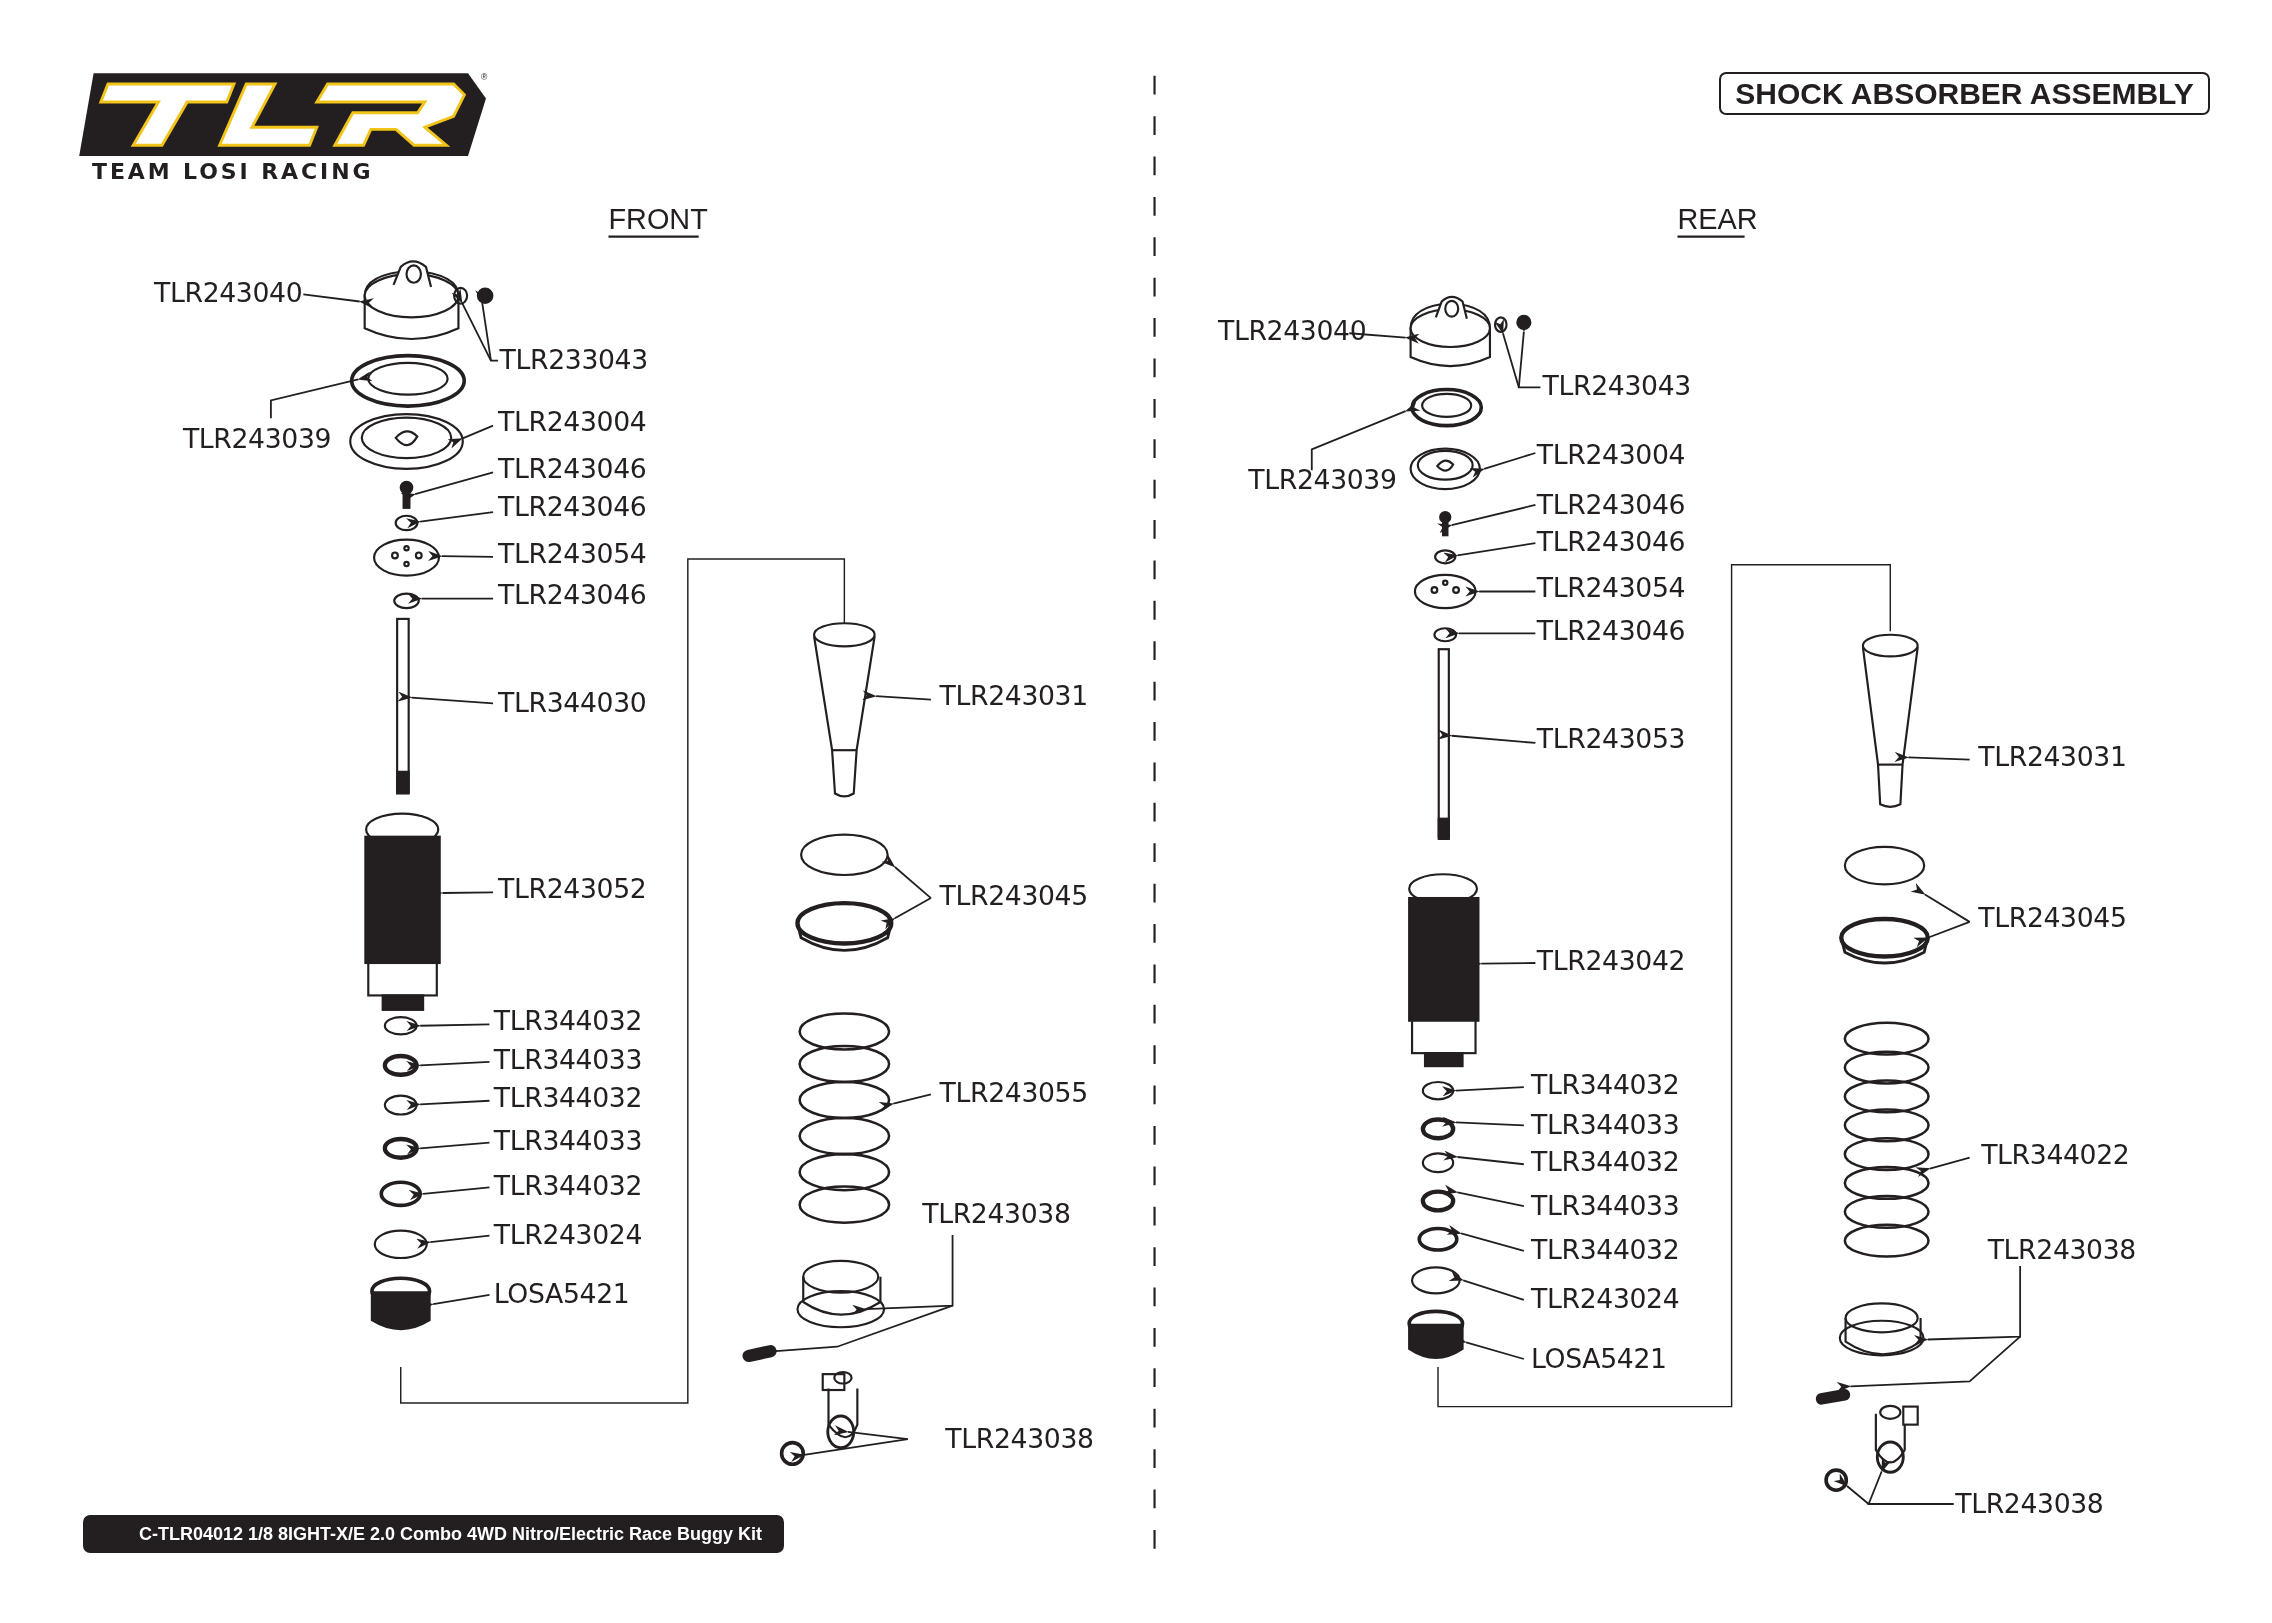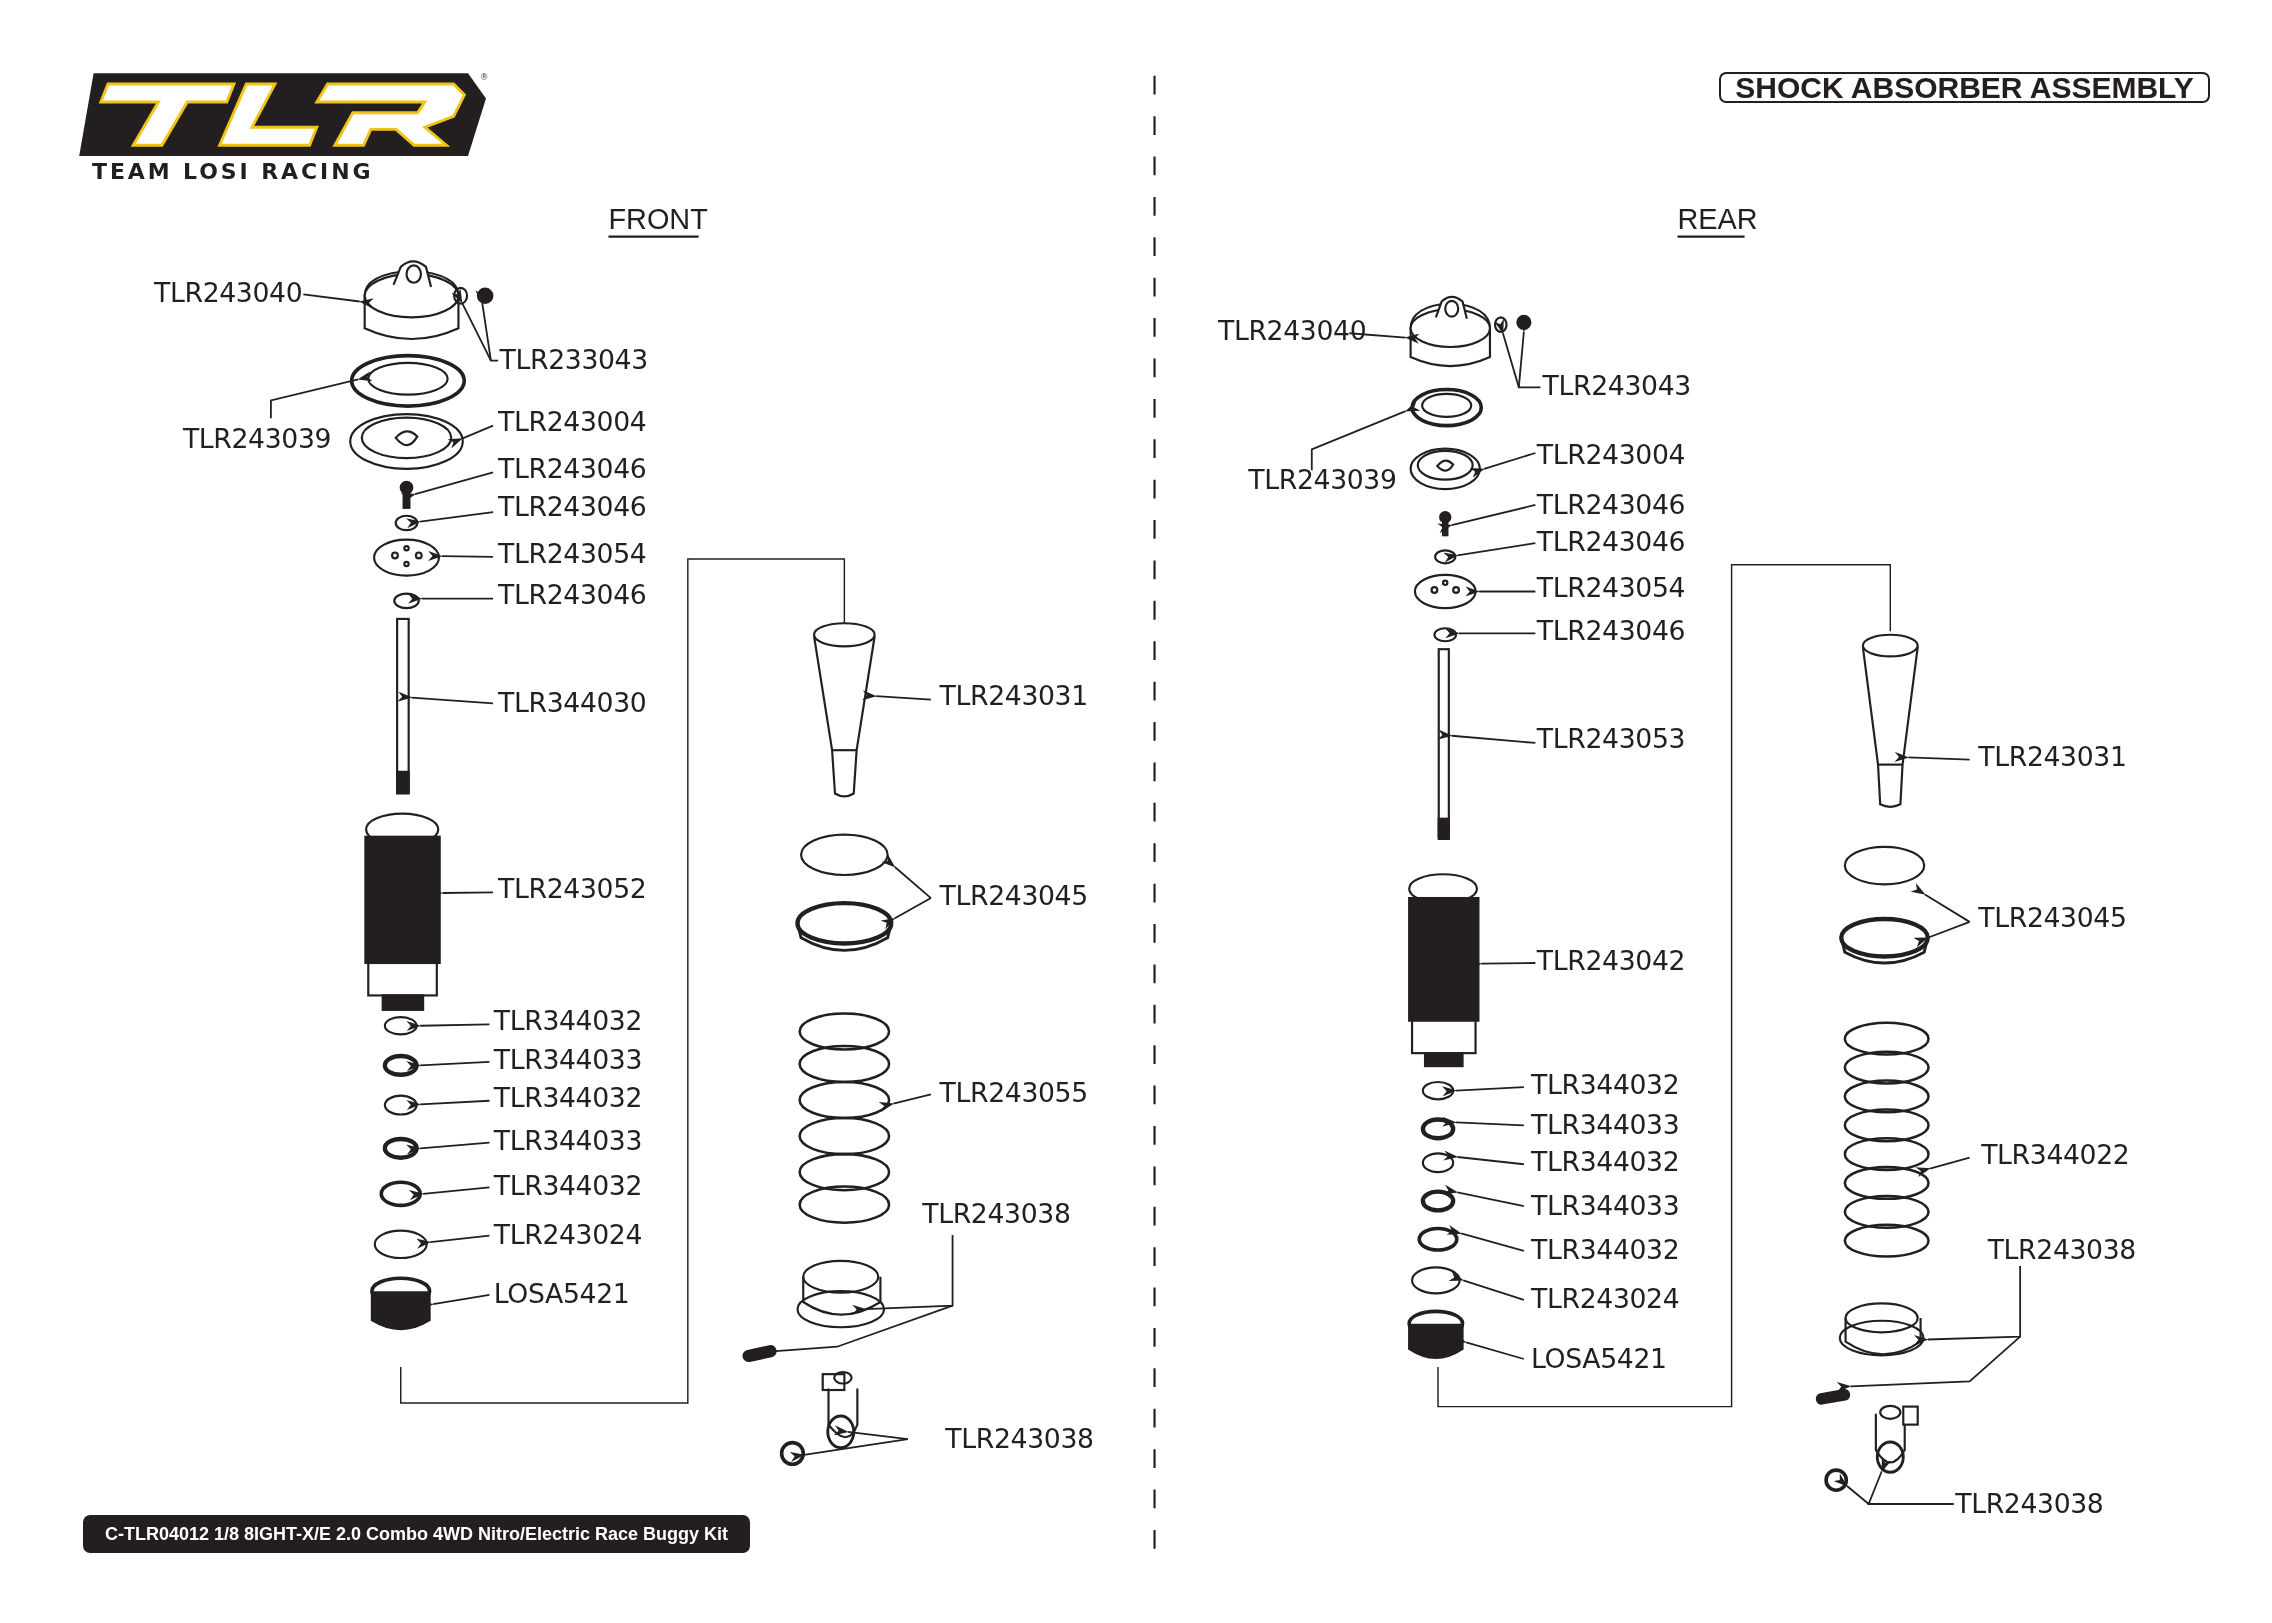--- a/index.html
+++ b/index.html
@@ -1,26 +1,26 @@
 <!DOCTYPE html>
 <html style="font-size:11.5px"><head>
 <meta charset="utf-8">
 <style>
   html, body { margin: 0; padding: 0; background: #ffffff; }
   body { width: 2273px; height: 1623px; position: relative; overflow: hidden;
          font-family: "Liberation Sans", sans-serif; color: #231f20; }
   #stage { position: absolute; left: 0; top: 0; width: 2273px; height: 1623px; }
   .lbl { font-family: "DejaVu Sans", sans-serif; font-size: 37px; fill: #231f20; letter-spacing: -0.5px; }
   .sec { font-family: "Liberation Sans", sans-serif; font-size: 40px; fill: #231f20; }
-  .title-box { position: absolute; left: 1719px; top: 72px; width: 491px; height: 31px;
+  .title-box { position: absolute; left: 1719px; top: 72px; width: 491px; height: 43px;
                border: 2.2px solid #231f20; border-radius: 7.2px; display: flex; align-items: center; justify-content: center;
                font-family: "Liberation Sans", sans-serif; font-weight: bold; font-size: 30px; color: #231f20; box-sizing: border-box; }
   .footer-badge { position: absolute; left: 83px; top: 1515px; width: 667px; height: 38px;
                   background: #231f20; border-radius: 7.2px; color: #fff; display: flex; align-items: center; justify-content: center;
-                  font-family: "Liberation Sans", sans-serif; font-weight: bold; font-size: 18px; }
+                  font-family: "Liberation Sans", sans-serif; font-weight: bold; font-size: 18px; padding-left: 34px; }
   .logo { position: absolute; left: 79px; top: 66px; width: 418px; height: 126px; }
   .logo-sub { position: absolute; left: 92px; top: 159px; font-family: "DejaVu Sans", sans-serif; font-weight: bold;
               font-size: 22px; letter-spacing: 2.9px; color: #231f20; }
 </style>
 </head>
 <body>
 
 <svg class="logo" viewBox="0 0 580 175">
   <polygon points="20,10 540,10 565,45 540,125 0,125" fill="#231f20"></polygon>
   <g fill="#ffffff" stroke="#f2c418" stroke-width="4">

